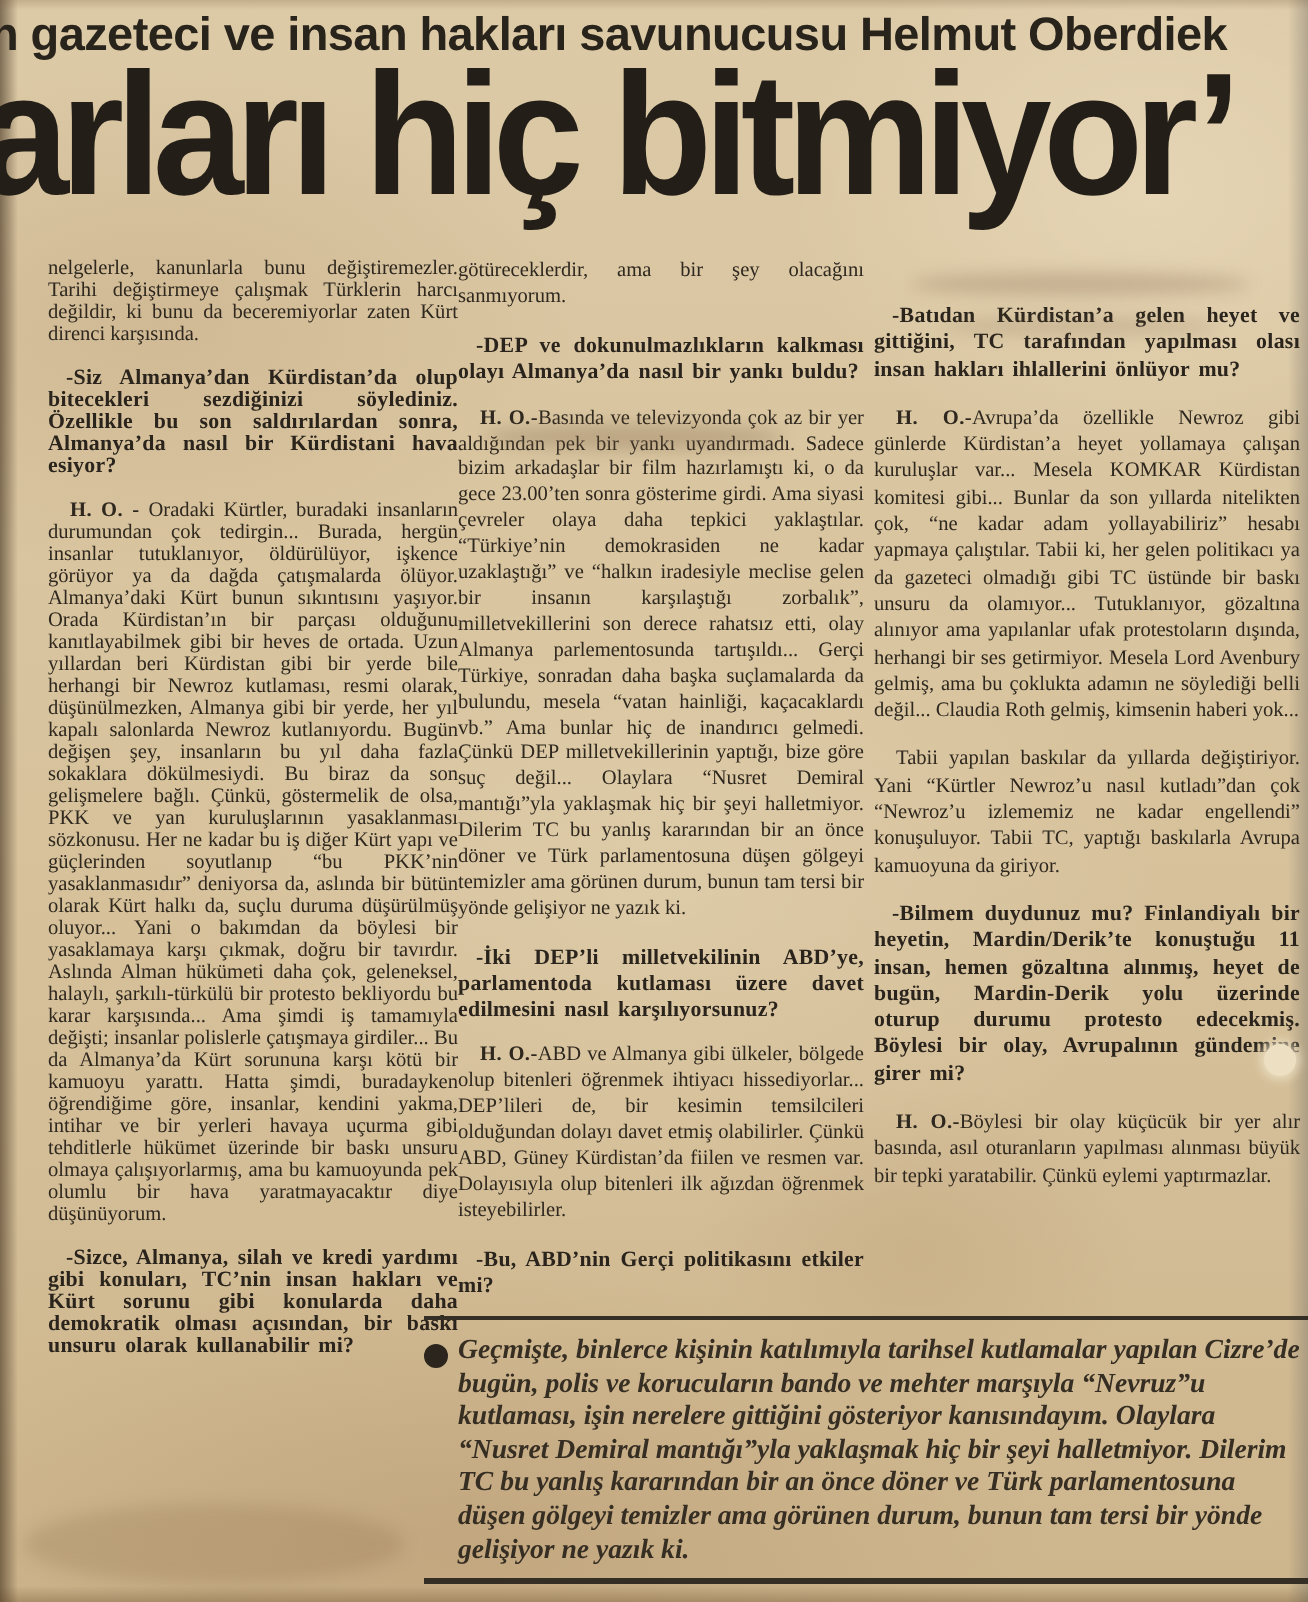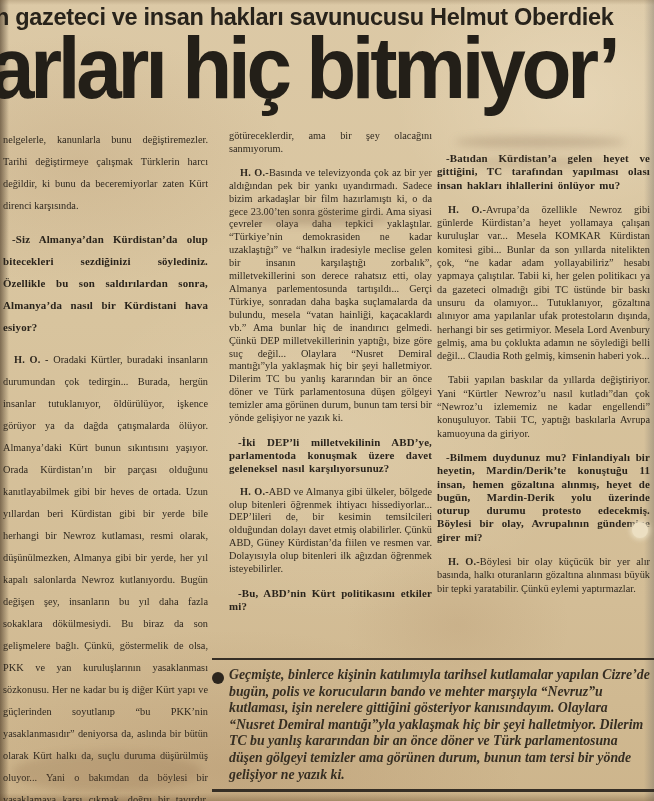--- a/index.html
+++ b/index.html
@@ -41,21 +41,21 @@
     letter-spacing:-4.5px;color:#231f18;white-space:nowrap;
     transform:scaleX(.94);transform-origin:left top;
   }
 
   .col{
     position:absolute;
     font-family:"Liberation Serif",serif;
     font-size:10.3px;color:#2f281f;
     text-align:justify;overflow:hidden;
   }
-  #col1{left:3px;top:129px;width:205px;height:672px;line-height:22px;}
+  #col1{left:3px;top:129px;width:205px;height:672px;line-height:11px;padding-left:21px;}
   #col2{left:229px;top:130px;width:203px;height:527px;line-height:12.9px;}
   #col3{left:437px;top:130px;width:213px;height:527px;line-height:13.3px;}
   #col3 .first{margin-top:22px;}
 
   .col p{margin:0 0 11px;}
   .cont{text-indent:0;}
   .q{
     font-weight:bold;font-size:10.9px;
     text-indent:9px;letter-spacing:.15px;
     word-spacing:1.5px;margin:12px 0 11px;color:#2a241c;
@@ -110,32 +110,33 @@
   <div class="col" id="col1">
     <p class="cont">nelgelerle, kanunlarla bunu değiştiremezler. Tarihi değiştirmeye çalışmak Türklerin harcı değildir, ki bunu da beceremiyorlar zaten Kürt direnci karşısında.</p>
     <p class="q">-Siz Almanya’dan Kürdistan’da olup bitecekleri sezdiğinizi söylediniz. Özellikle bu son saldırılardan sonra, Almanya’da nasıl bir Kürdistani hava esiyor?</p>
     <p class="a"><b class="spk">H. O. - </b><span>Oradaki Kürtler, buradaki insanların durumundan çok tedirgin... Burada, hergün insanlar tutuklanıyor, öldürülüyor, işkence görüyor ya da dağda çatışmalarda ölüyor. Almanya’daki Kürt bunun sıkıntısını yaşıyor. Orada Kürdistan’ın bir parçası olduğunu kanıtlayabilmek gibi bir heves de ortada. Uzun yıllardan beri Kürdistan gibi bir yerde bile herhangi bir Newroz kutlaması, resmi olarak, düşünülmezken, Almanya gibi bir yerde, her yıl kapalı salonlarda Newroz kutlanıyordu. Bugün değişen şey, insanların bu yıl daha fazla sokaklara dökülmesiydi. Bu biraz da son gelişmelere bağlı. Çünkü, göstermelik de olsa, PKK ve yan kuruluşlarının yasaklanması sözkonusu. Her ne kadar bu iş diğer Kürt yapı ve güçlerinden soyutlanıp “bu PKK’nin yasaklanmasıdır” deniyorsa da, aslında bir bütün olarak Kürt halkı da, suçlu duruma düşürülmüş oluyor... Yani o bakımdan da böylesi bir yasaklamaya karşı çıkmak, doğru bir tavırdır. Aslında Alman hükümeti daha çok, geleneksel, halaylı, şarkılı-türkülü bir protesto bekliyordu bu karar karşısında... Ama şimdi iş tamamıyla değişti; insanlar polislerle çatışmaya girdiler... Bu da Almanya’da Kürt sorununa karşı kötü bir kamuoyu yarattı. Hatta şimdi, buradayken öğrendiğime göre, insanlar, kendini yakma, intihar ve bir yerleri havaya uçurma gibi tehditlerle hükümet üzerinde bir baskı unsuru olmaya çalışıyorlarmış, ama bu kamuoyunda pek olumlu bir hava yaratmayacaktır diye düşünüyorum.</span></p>
     <p class="q">-Sizce, Almanya, silah ve kredi yardımı gibi konuları, TC’nin insan hakları ve Kürt sorunu gibi konularda daha demokratik olması açısından, bir baskı unsuru olarak kullanabilir mi?</p>
 
   </div>
 
   <div class="col" id="col2">
     <p class="cont">götüreceklerdir, ama bir şey olacağını sanmıyorum.</p>
+    <p class="q">-DEP ve dokunulmazlıkların kalkması olayı Almanya’da nasıl bir yankı buldu?</p>
     <p class="a"><b class="spk">H. O.-</b><span>Basında ve televizyonda çok az bir yer aldığından pek bir yankı uyandırmadı. Sadece bizim arkadaşlar bir film hazırlamıştı ki, o da gece 23.00’ten sonra gösterime girdi. Ama siyasi çevreler olaya daha tepkici yaklaştılar. “Türkiye’nin demokrasiden ne kadar uzaklaştığı” ve “halkın iradesiyle meclise gelen bir insanın karşılaştığı zorbalık”, milletvekillerini son derece rahatsız etti, olay Almanya parlementosunda tartışıldı... Gerçi Türkiye, sonradan daha başka suçlamalarda da bulundu, mesela “vatan hainliği, kaçacaklardı vb.” Ama bunlar hiç de inandırıcı gelmedi. Çünkü DEP milletvekillerinin yaptığı, bize göre suç değil... Olaylara “Nusret Demiral mantığı”yla yaklaşmak hiç bir şeyi halletmiyor. Dilerim TC bu yanlış kararından bir an önce döner ve Türk parlamentosuna düşen gölgeyi temizler ama görünen durum, bunun tam tersi bir yönde gelişiyor ne yazık ki.</span></p>
-    <p class="q">-İki DEP’li milletvekilinin ABD’ye, parlamentoda konuşmak üzere davet geleneksel nasıl karşılıyorsunuz?</p>
+    <p class="q">-İki DEP’li milletvekilinin ABD’ye, parlamentoda kutlaması üzere davet edilmesini nasıl karşılıyorsunuz?</p>
     <p class="a"><b class="spk">H. O.-</b><span>ABD ve Almanya gibi ülkeler, bölgede olup bitenleri öğrenmek ihtiyacı hissediyorlar... DEP’lileri de, bir kesimin temsilcileri olduğundan dolayı davet etmiş olabilirler. Çünkü ABD, Güney Kürdistan’da fiilen ve resmen var. Dolayısıyla olup bitenleri ilk ağızdan öğrenmek isteyebilirler.</span></p>
-    <p class="q">-Bu, ABD’nin Kürt politikasını etkiler mi?</p>
+    <p class="q">-Bu, ABD’nin Gerçi politikasını etkiler mi?</p>
   </div>
 
   <div class="col" id="col3">
     <p class="q first">-Batıdan Kürdistan’a gelen heyet ve gittiğini, TC tarafından yapılması olası insan hakları ihlallerini önlüyor mu?</p>
     <p class="a"><b class="spk">H. O.-</b><span>Avrupa’da özellikle Newroz gibi günlerde Kürdistan’a heyet yollamaya çalışan kuruluşlar var... Mesela KOMKAR Kürdistan komitesi gibi... Bunlar da son yıllarda nitelikten çok, “ne kadar adam yollayabiliriz” hesabı yapmaya çalıştılar. Tabii ki, her gelen politikacı ya da gazeteci olmadığı gibi TC üstünde bir baskı unsuru da olamıyor... Tutuklanıyor, gözaltına alınıyor ama yapılanlar ufak protestoların dışında, herhangi bir ses getirmiyor. Mesela Lord Avenbury gelmiş, ama bu çoklukta adamın ne söylediği belli değil... Claudia Roth gelmiş, kimsenin haberi yok...</span></p>
     <p class="plain">Tabii yapılan baskılar da yıllarda değiştiriyor. Yani “Kürtler Newroz’u nasıl kutladı”dan çok “Newroz’u izlememiz ne kadar engellendi” konuşuluyor. Tabii TC, yaptığı baskılarla Avrupa kamuoyuna da giriyor.</p>
     <p class="q">-Bilmem duydunuz mu? Finlandiyalı bir heyetin, Mardin/Derik’te konuştuğu 11 insan, hemen gözaltına alınmış, heyet de bugün, Mardin-Derik yolu üzerinde oturup durumu protesto edecekmiş. Böylesi bir olay, Avrupalının gündemine girer mi?</p>
-    <p class="a"><b class="spk">H. O.-</b><span>Böylesi bir olay küçücük bir yer alır basında, halkı oturanların gözaltına alınması büyük bir tepki yaratabilir. Çünkü eylemi yaptırmazlar.</span></p>
+    <p class="a"><b class="spk">H. O.-</b><span>Böylesi bir olay küçücük bir yer alır basında, asıl oturanların yapılması alınması büyük bir tepki yaratabilir. Çünkü eylemi yaptırmazlar.</span></p>
   </div>
 
   <div class="pullquote">
     <span class="bullet"></span>
     <span class="pq-text">Geçmişte, binlerce kişinin katılımıyla tarihsel kutlamalar yapılan Cizre’de bugün, polis ve korucuların bando ve mehter marşıyla “Nevruz”u kutlaması, işin nerelere gittiğini gösteriyor kanısındayım.  Olaylara “Nusret Demiral mantığı”yla yaklaşmak hiç bir şeyi halletmiyor. Dilerim TC bu yanlış kararından bir an önce döner ve Türk parlamentosuna düşen gölgeyi temizler ama görünen durum, bunun tam tersi bir yönde gelişiyor ne yazık ki.</span>
   </div>
   <div class="rule-bottom"></div>
 
   <div class="smudge sm1"></div>
   <div class="smudge sm2"></div>

